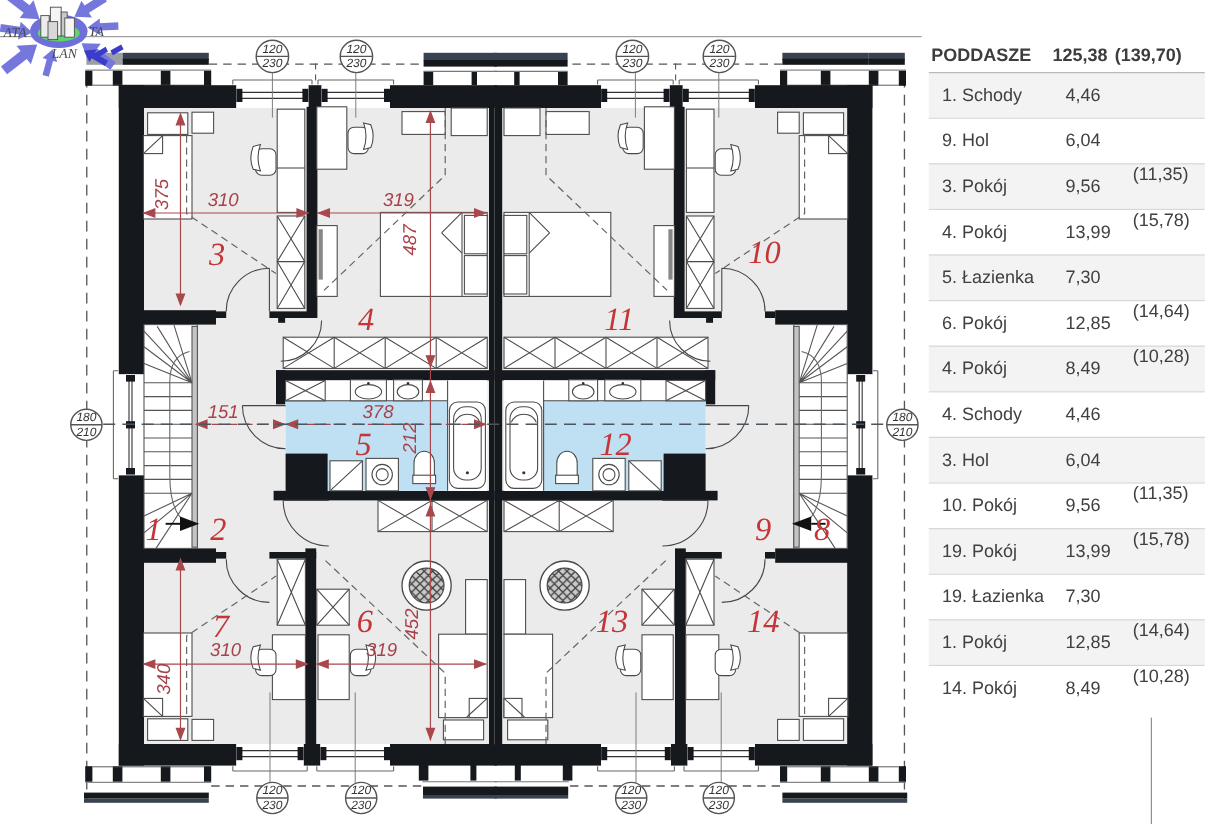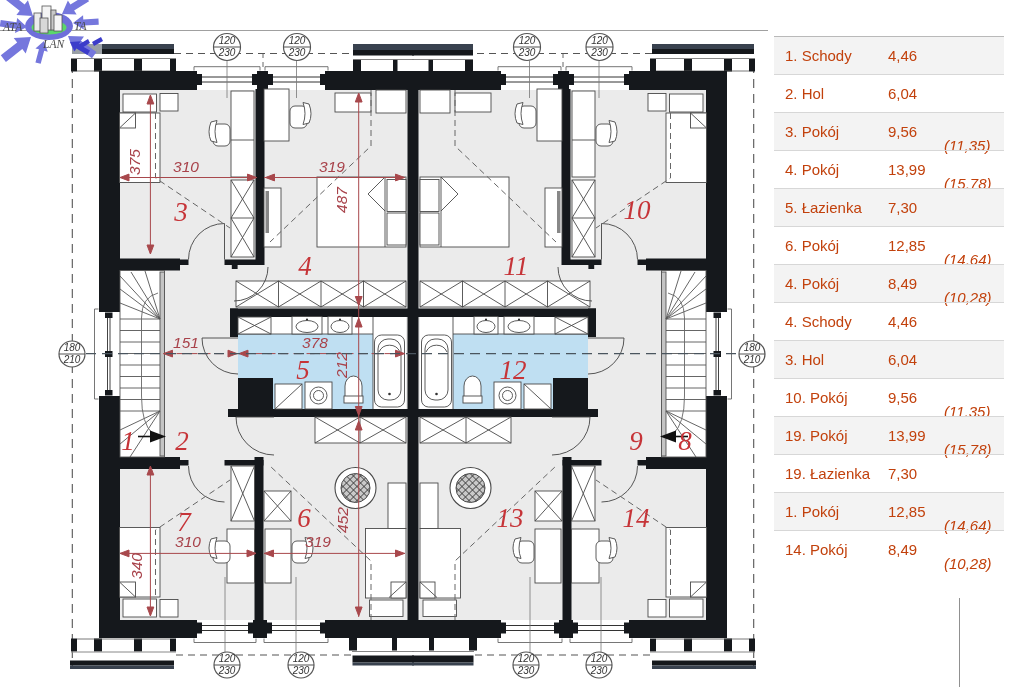--- a/index.html
+++ b/index.html
@@ -6,25 +6,25 @@
   *{box-sizing:border-box;}
   body{font-family:"Liberation Sans", sans-serif;}
   #page{position:relative;width:1024px;height:687px;background:#fff;}
   #plansvg{position:absolute;left:0;top:0;}
   
   #legend{position:absolute;left:774px;top:36px;width:230px;font-family:"Liberation Sans",sans-serif;}
   #legend .hdr{height:24px;font-weight:bold;font-size:15px;color:#3d3d3d;position:relative;}
   #legend .hdr span.n1{position:absolute;left:2px;top:2px;}
   #legend .hdr span.n2{position:absolute;left:103px;top:2px;}
   #legend .hdr span.n3{position:absolute;left:155px;top:2px;}
-  #legend .row{height:38px;font-size:15px;color:#c2410c;position:relative;border-top:1px solid #d7d7d7;}
+  #legend .row{height:38px;font-size:15px;color:#404040;position:relative;border-top:1px solid #d7d7d7;}
   #legend .row.g{background:#f3f3f3;}
   #legend .row span.c1{position:absolute;left:11px;top:10px;}
   #legend .row span.c2{position:absolute;left:114px;top:10px;}
-  #legend .row span.c3{position:absolute;left:170px;top:24px;font-style:italic;}
+  #legend .row span.c3{position:absolute;left:170px;top:0;}
   #legend{border-top:0;}
   #rline{position:absolute;left:959px;top:598px;width:1px;height:89px;background:#909090;}
 </style>
 </head>
 <body>
 <div id="page">
 
 <svg id="plansvg" width="1024" height="687" viewBox="0 0 1024 687">
 <defs>
   <pattern id="bw" width="7" height="7" patternUnits="userSpaceOnUse">
@@ -443,26 +443,31 @@
 </g>
 <g font-family="Liberation Serif, serif" font-style="italic" font-size="11.5" fill="#4a4a4a">
 <text x="3" y="31">ATA</text>
 <text x="74" y="30">TA</text>
 <text x="43" y="48">LAN</text>
 </g>
 </g>
 </svg>
 
 <div id="legend">
+  <div class="hdr">
+        <span class="n1">PODDASZE</span>
+        <span class="n2">125,38</span>
+        <span class="n3">(139,70)</span>
+      </div>
   <div class="row g" style="border-top:1px solid #b9b9b9;">
         <span class="c1">1. Schody</span>
         <span class="c2">4,46</span>
       </div>
   <div class="row">
-        <span class="c1">2. Hol</span>
+        <span class="c1">9. Hol</span>
         <span class="c2">6,04</span>
       </div>
   <div class="row g">
         <span class="c1">3. Pokój</span>
         <span class="c2">9,56</span>
         <span class="c3">(11,35)</span>
       </div>
   <div class="row">
         <span class="c1">4. Pokój</span>
         <span class="c2">13,99</span>

